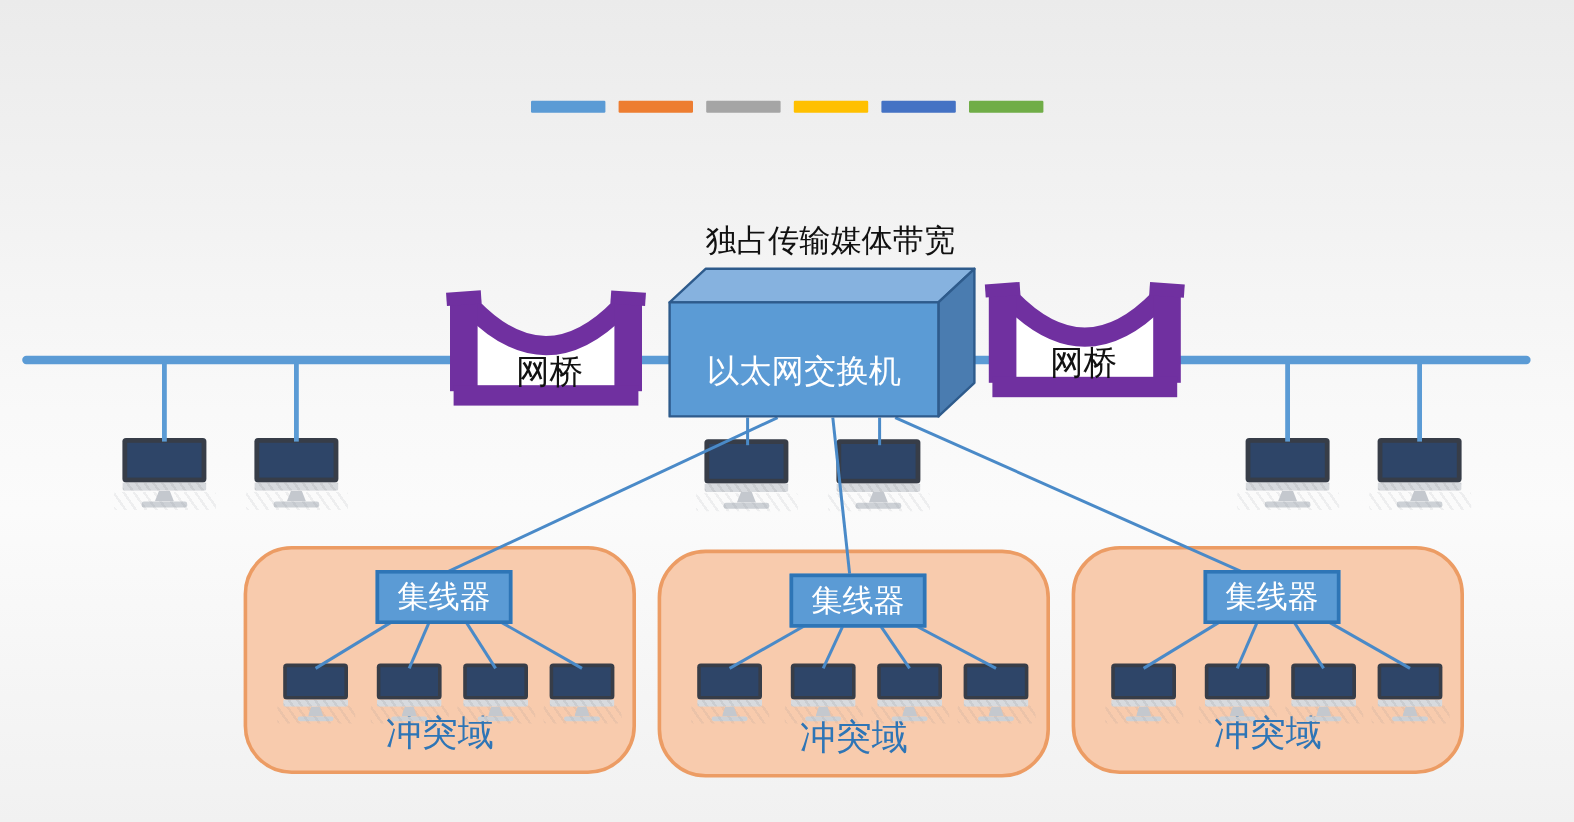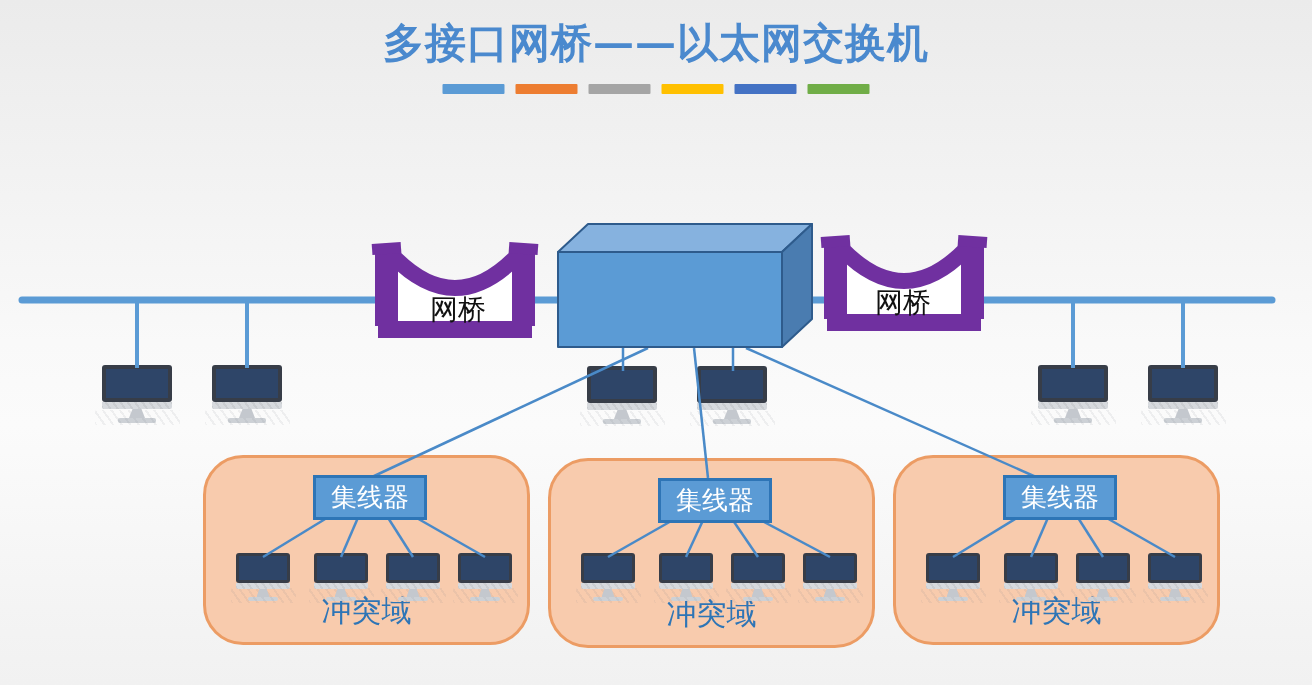--- a/index.html
+++ b/index.html
@@ -91,21 +91,20 @@
   .monitor.small .m-bezel{height:6px;}
   .monitor.small .m-neck{width:13px;height:8px;}
   .monitor.small .m-base{width:30px;height:4px;}
   .z5{z-index:5;}
 </style>
 </head>
 <body>
 
 <div id="slide">
 
-  <div class="title" style="color: rgb(74, 137, 206);">多接口网桥——以太网交换机</div>
   <div class="dash-row">
     <div class="dash" style="background-color: rgb(91, 155, 213);"></div>
     <div class="dash" style="background-color: rgb(237, 125, 49);"></div>
     <div class="dash" style="background-color: rgb(165, 165, 165);"></div>
     <div class="dash" style="background-color: rgb(255, 192, 0);"></div>
     <div class="dash" style="background-color: rgb(68, 114, 196);"></div>
     <div class="dash" style="background-color: rgb(112, 173, 71);"></div>
   </div>
 
   <div class="domain" style="left:203px;top:455px;">
@@ -341,16 +340,18 @@
     <div class="hub">
         <span>集线器</span>
       </div>
   </div>
   <div class="domain" style="left:893px;top:455px;background:none;border-color:transparent;z-index:4;pointer-events:none;">
     <div class="hub">
         <span>集线器</span>
       </div>
   </div>
 
+  <div class="lbl lbl-bandwidth z5">独占传输媒体带宽</div>
+  <div class="lbl lbl-switch z5">以太网交换机</div>
   <div class="lbl lbl-bridge-l z5">网桥</div>
   <div class="lbl lbl-bridge-r z5">网桥</div>
 
 </div>
 
 </body></html>

